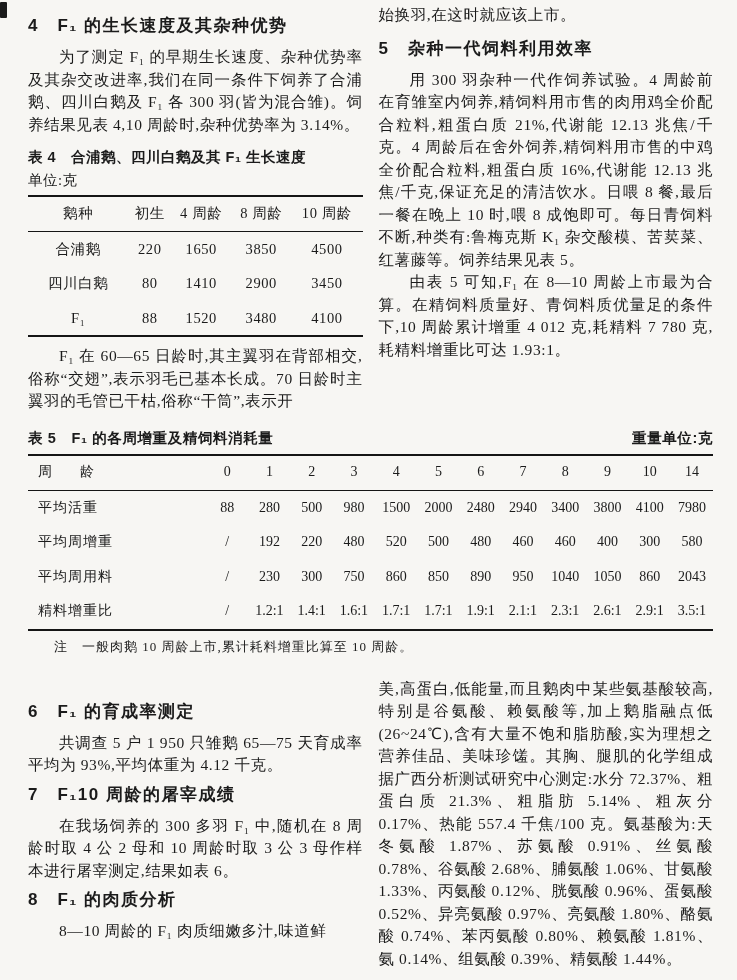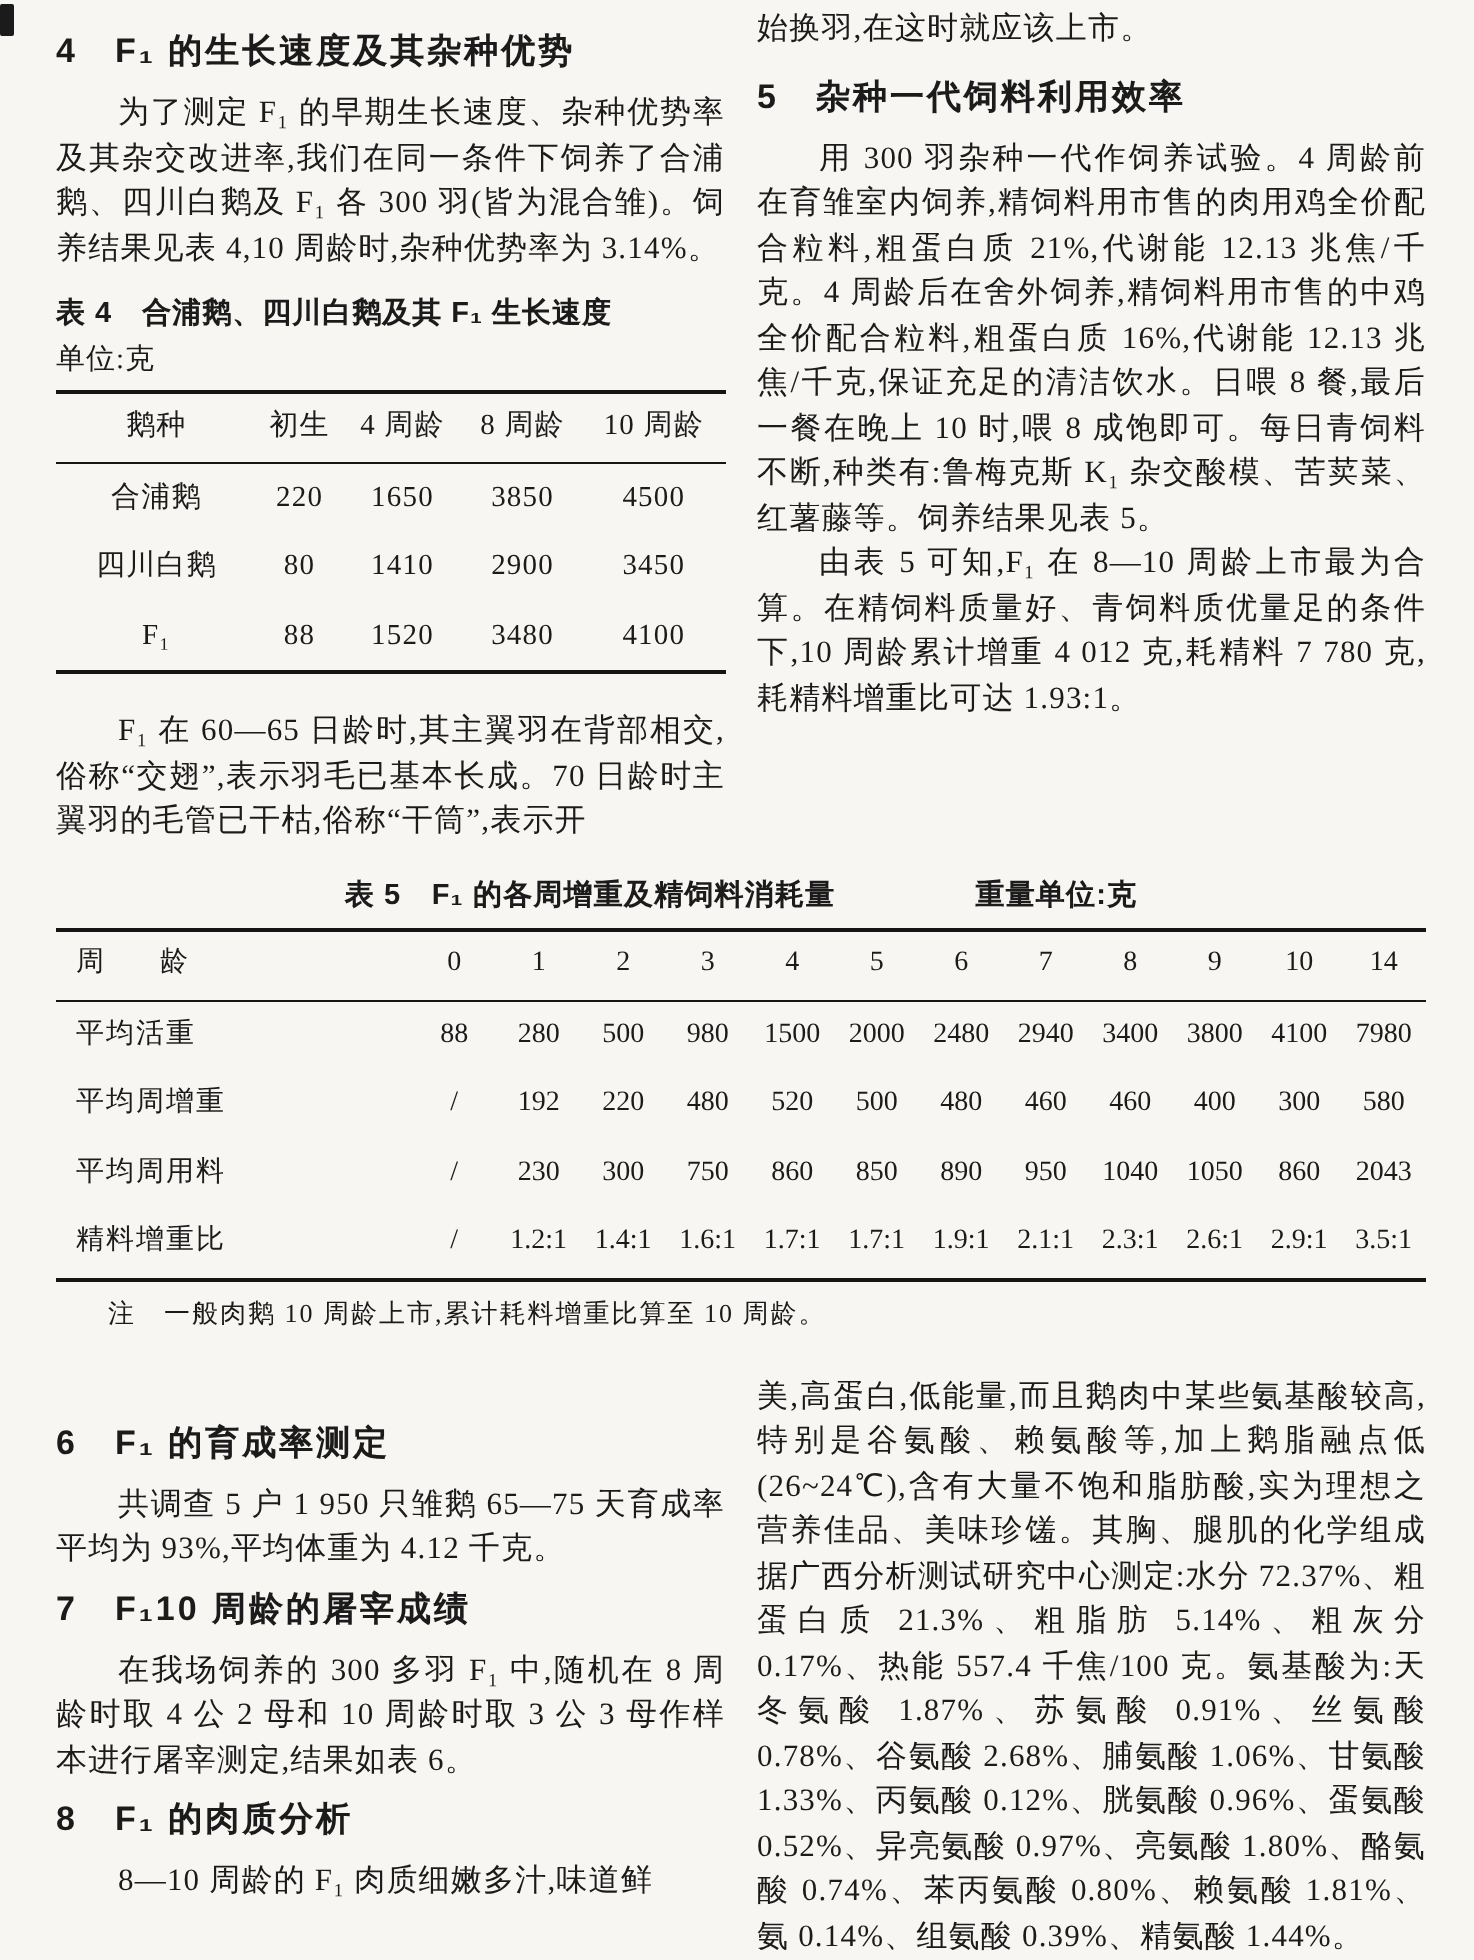--- a/index.html
+++ b/index.html
@@ -23,21 +23,21 @@
     font-weight:bold;
     font-size:17px;
     letter-spacing:1.5px;
     margin:0 0 8px 0;
     line-height:24px;
     white-space:nowrap;
   }
   p { margin:0; text-align:justify;font-family:Liberation Serif, serif; }
   .indent { text-indent:2em; }
   .mt6 { margin-top:6px; }
-  .mt8 { margin-top:18px; }
+  .mt8 { margin-top:8px; }
   .mt10 { margin-top:10px; }
 
   
   .t4-caption {
     display:flex; justify-content:space-between; align-items:baseline;
     margin:10px 0 4px 0;
     font-size:14.5px; letter-spacing:0.5px;
     white-space:nowrap;
     flex-direction:column;
   }
@@ -53,21 +53,21 @@
     border-bottom:1.3px solid #151515;
     padding:5px 0 6px 0;
     text-align:center;
   }
   .t4 tbody td { padding:6px 0; text-align:center; }
   .t4 td:first-child { width:30%; }
 
   
   .t5-section { margin-top:14px; }
   .t5-caption {
-    display:flex; justify-content:center; gap:70px; align-items:baseline;
+    display:flex; justify-content:space-between; gap:70px; align-items:baseline;
     font-size:14.5px; margin-bottom:5px; white-space:nowrap;
   }
   .t5-caption .t5-title { font-family:"Liberation Sans","DejaVu Sans",sans-serif; font-weight:bold; }
   .t5-caption .t5-unit { font-family:"Liberation Sans","DejaVu Sans",sans-serif; font-weight:bold; }
   .t5 {
     width:100%;
     border-top:2.5px solid #151515;
     border-bottom:2.5px solid #151515;
     font-size:14px;
     table-layout:fixed;

